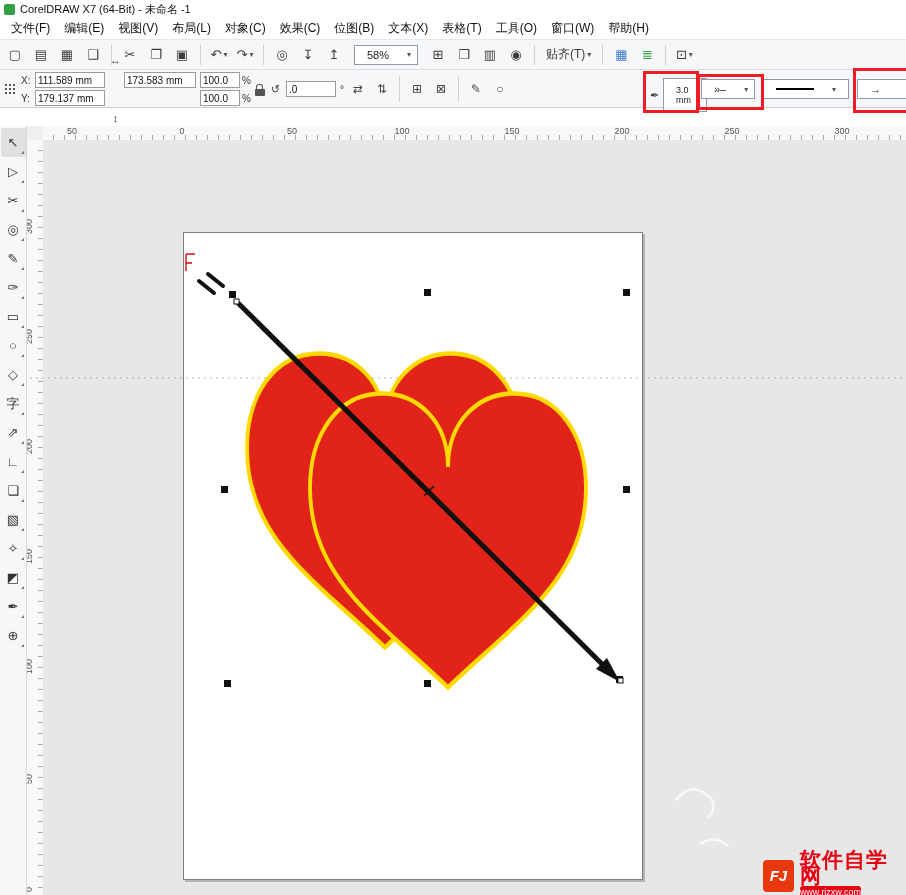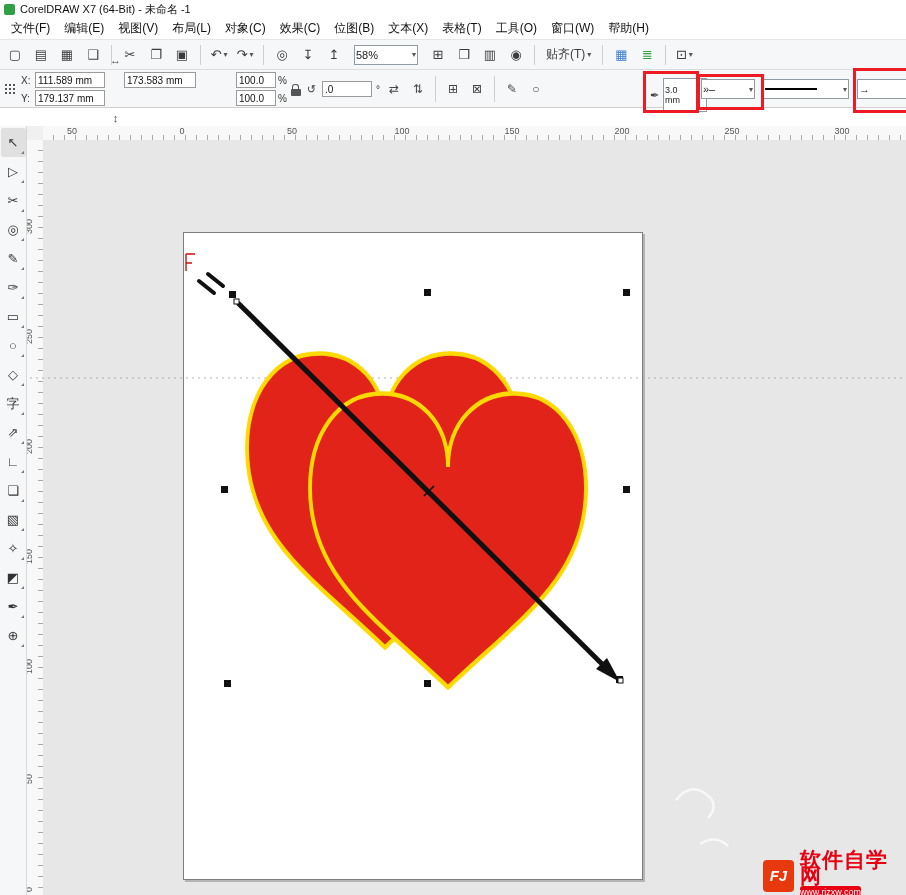--- a/index.html
+++ b/index.html
@@ -13,36 +13,36 @@
 
   
   .menubar{position:absolute;left:0;top:18px;width:906px;height:22px;background:#fff;border-bottom:1px solid #e6e6e6;display:flex;align-items:center;padding-left:4px;box-sizing:border-box;}
   .mitem{padding:0 7px;line-height:21px;font-size:12px;color:#111;cursor:default;}
 
   
   .toolbar{position:absolute;left:0;top:40px;width:906px;height:30px;background:#f6f7f8;border-bottom:1px solid #ddd;display:flex;align-items:center;padding-left:3px;box-sizing:border-box;gap:2px;}
   .tbtn{min-width:24px;height:24px;display:inline-flex;align-items:center;justify-content:center;color:#3c3c3c;font-size:13px;border-radius:2px;}
   .tsep{width:1px;height:20px;background:#cfcfcf;margin:0 4px;}
   .caret{font-size:8px;color:#555;margin-left:2px;}
-  .combo{height:20px;background:#fff;border:1px solid #8f9aa5;display:inline-flex;align-items:center;padding:0 1px;gap:18px;font-size:11px;box-sizing:border-box;}
+  .combo{height:20px;background:#fff;border:1px solid #8f9aa5;display:inline-flex;align-items:center;padding:0 12px;gap:18px;font-size:11px;box-sizing:border-box;}
   .combo .caret{margin-left:auto;}
   .zoomcombo{width:64px;margin:0 6px;}
   .snapbtn{padding:0 5px;font-size:12px;}
   .cicon-blue{color:#3b7bd4;}
   .cicon-green{color:#2e9e3f;}
 
   
   .propbar{position:absolute;left:0;top:70px;width:906px;height:38px;background:#f6f7f8;border-bottom:1px solid #cfcfcf;box-sizing:border-box;}
   .pleft{position:absolute;left:3px;top:2px;height:34px;display:flex;align-items:center;gap:4px;}
   .pcol{display:flex;flex-direction:column;gap:2px;}
   .prow{display:flex;align-items:center;gap:2px;}
   .plabel{font-size:10px;color:#333;width:12px;}
   .picon{font-size:11px;color:#444;width:13px;text-align:center;}
   .pfield{border:1px solid #9b9b9b;height:14px;font-size:10px;padding:0 2px;background:#fff;font-family:inherit;color:#111;}
-  .f-xy{width:64px;} .f-wh{width:66px;margin-top:40px;} .f-sc{width:34px;margin-left:36px;} .f-rot{width:44px;}
+  .f-xy{width:64px;} .f-wh{width:66px;margin-top:40px;} .f-sc{width:34px;} .f-rot{width:44px;}
   .suffix{font-size:10px;color:#333;}
   .pbtn{width:20px;height:18px;display:inline-flex;align-items:center;justify-content:center;font-size:12px;color:#444;border-radius:2px;}
   .psep{width:1px;height:26px;background:#cfcfcf;margin:0 3px;}
   .dotgrid{width:14px;height:14px;position:relative;}
   .dotgrid b{position:absolute;left:2px;top:2px;width:2px;height:2px;background:#555;
      box-shadow:4px 0 #555,8px 0 #555,0 4px #555,4px 4px #555,8px 4px #555,0 8px #555,4px 8px #555,8px 8px #555;}
   .lock{width:10px;height:7px;background:#555;border-radius:1px;position:relative;margin-top:6px;}
   .lock::before{content:"";position:absolute;left:1px;top:-5px;width:5px;height:5px;border:1.5px solid #555;border-bottom:none;border-radius:3px 3px 0 0;}
   .linesample{width:52px;height:0;border-top:2px solid #000;}
   .wcombo{position:absolute;top:9px;}

